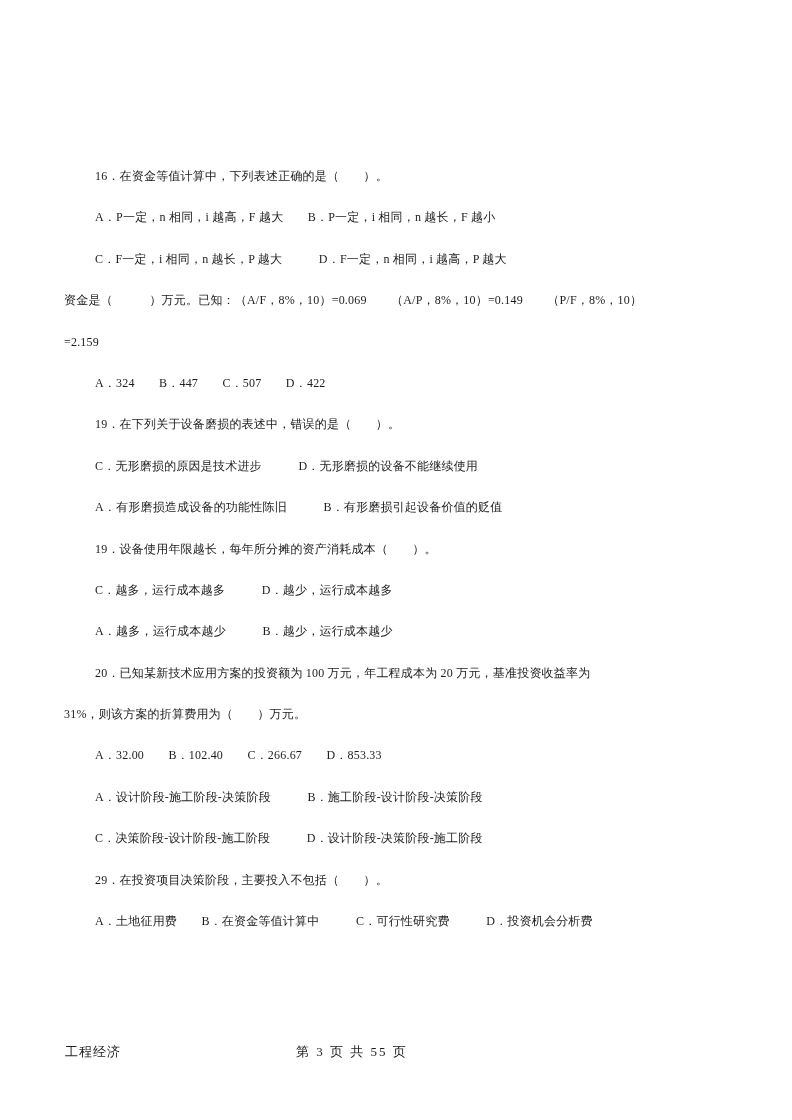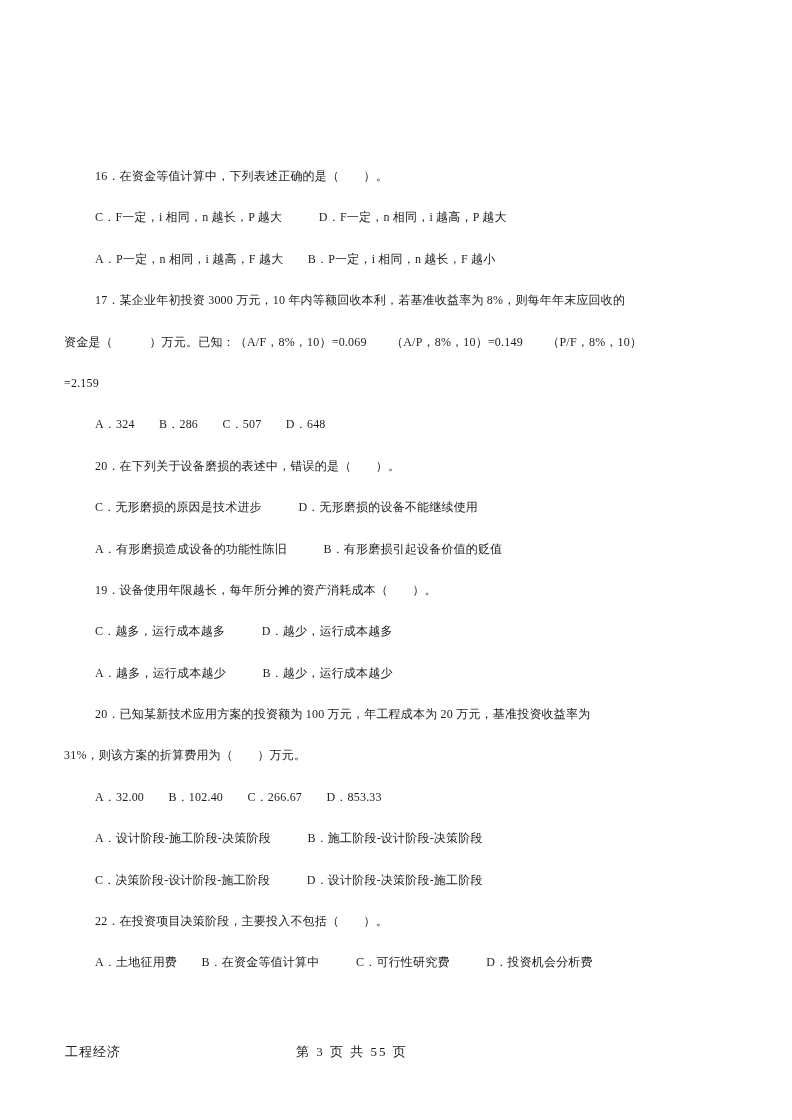--- a/index.html
+++ b/index.html
@@ -57,38 +57,37 @@
     left: 296px;
     letter-spacing: 2px;
   }
 </style>
 </head>
 <body>
 
 <div class="page">
   <div class="content">
     <p class="ln ind">16．在资金等值计算中，下列表述正确的是（　　）。</p>
+    <p class="ln ind">A．P一定，n 相同，i 越高，F 越大　　B．P一定，i 相同，n 越长，F 越小</p>
     <p class="ln ind">C．F一定，i 相同，n 越长，P 越大　　　D．F一定，n 相同，i 越高，P 越大</p>
-    <p class="ln ind">A．P一定，n 相同，i 越高，F 越大　　B．P一定，i 相同，n 越长，F 越小</p>
-    <p class="ln ind">17．某企业年初投资 3000 万元，10 年内等额回收本利，若基准收益率为 8%，则每年年末应回收的</p>
     <p class="ln">资金是（　　　）万元。已知：（A/F，8%，10）=0.069　　（A/P，8%，10）=0.149　　（P/F，8%，10）</p>
     <p class="ln">=2.159</p>
-    <p class="ln ind">A．324　　B．286　　C．507　　D．648</p>
-    <p class="ln ind">20．在下列关于设备磨损的表述中，错误的是（　　）。</p>
+    <p class="ln ind">A．324　　B．447　　C．507　　D．422</p>
+    <p class="ln ind">19．在下列关于设备磨损的表述中，错误的是（　　）。</p>
     <p class="ln ind">C．无形磨损的原因是技术进步　　　D．无形磨损的设备不能继续使用</p>
     <p class="ln ind">A．有形磨损造成设备的功能性陈旧　　　B．有形磨损引起设备价值的贬值</p>
     <p class="ln ind">19．设备使用年限越长，每年所分摊的资产消耗成本（　　）。</p>
     <p class="ln ind">C．越多，运行成本越多　　　D．越少，运行成本越多</p>
     <p class="ln ind">A．越多，运行成本越少　　　B．越少，运行成本越少</p>
     <p class="ln ind">20．已知某新技术应用方案的投资额为 100 万元，年工程成本为 20 万元，基准投资收益率为</p>
     <p class="ln">31%，则该方案的折算费用为（　　）万元。</p>
     <p class="ln ind">A．32.00　　B．102.40　　C．266.67　　D．853.33</p>
     <p class="ln ind">A．设计阶段-施工阶段-决策阶段　　　B．施工阶段-设计阶段-决策阶段</p>
     <p class="ln ind">C．决策阶段-设计阶段-施工阶段　　　D．设计阶段-决策阶段-施工阶段</p>
-    <p class="ln ind">22．在投资项目决策阶段，主要投入不包括（　　）。</p>
+    <p class="ln ind">29．在投资项目决策阶段，主要投入不包括（　　）。</p>
     <p class="ln ind">A．土地征用费　　B．在资金等值计算中　　　C．可行性研究费　　　D．投资机会分析费</p>
   </div>
 
   <div class="footer">
     <span class="f-left">工程经济</span>
     <span class="f-center">第 3 页 共 55 页</span>
   </div>
 </div>
 
 </body></html>

